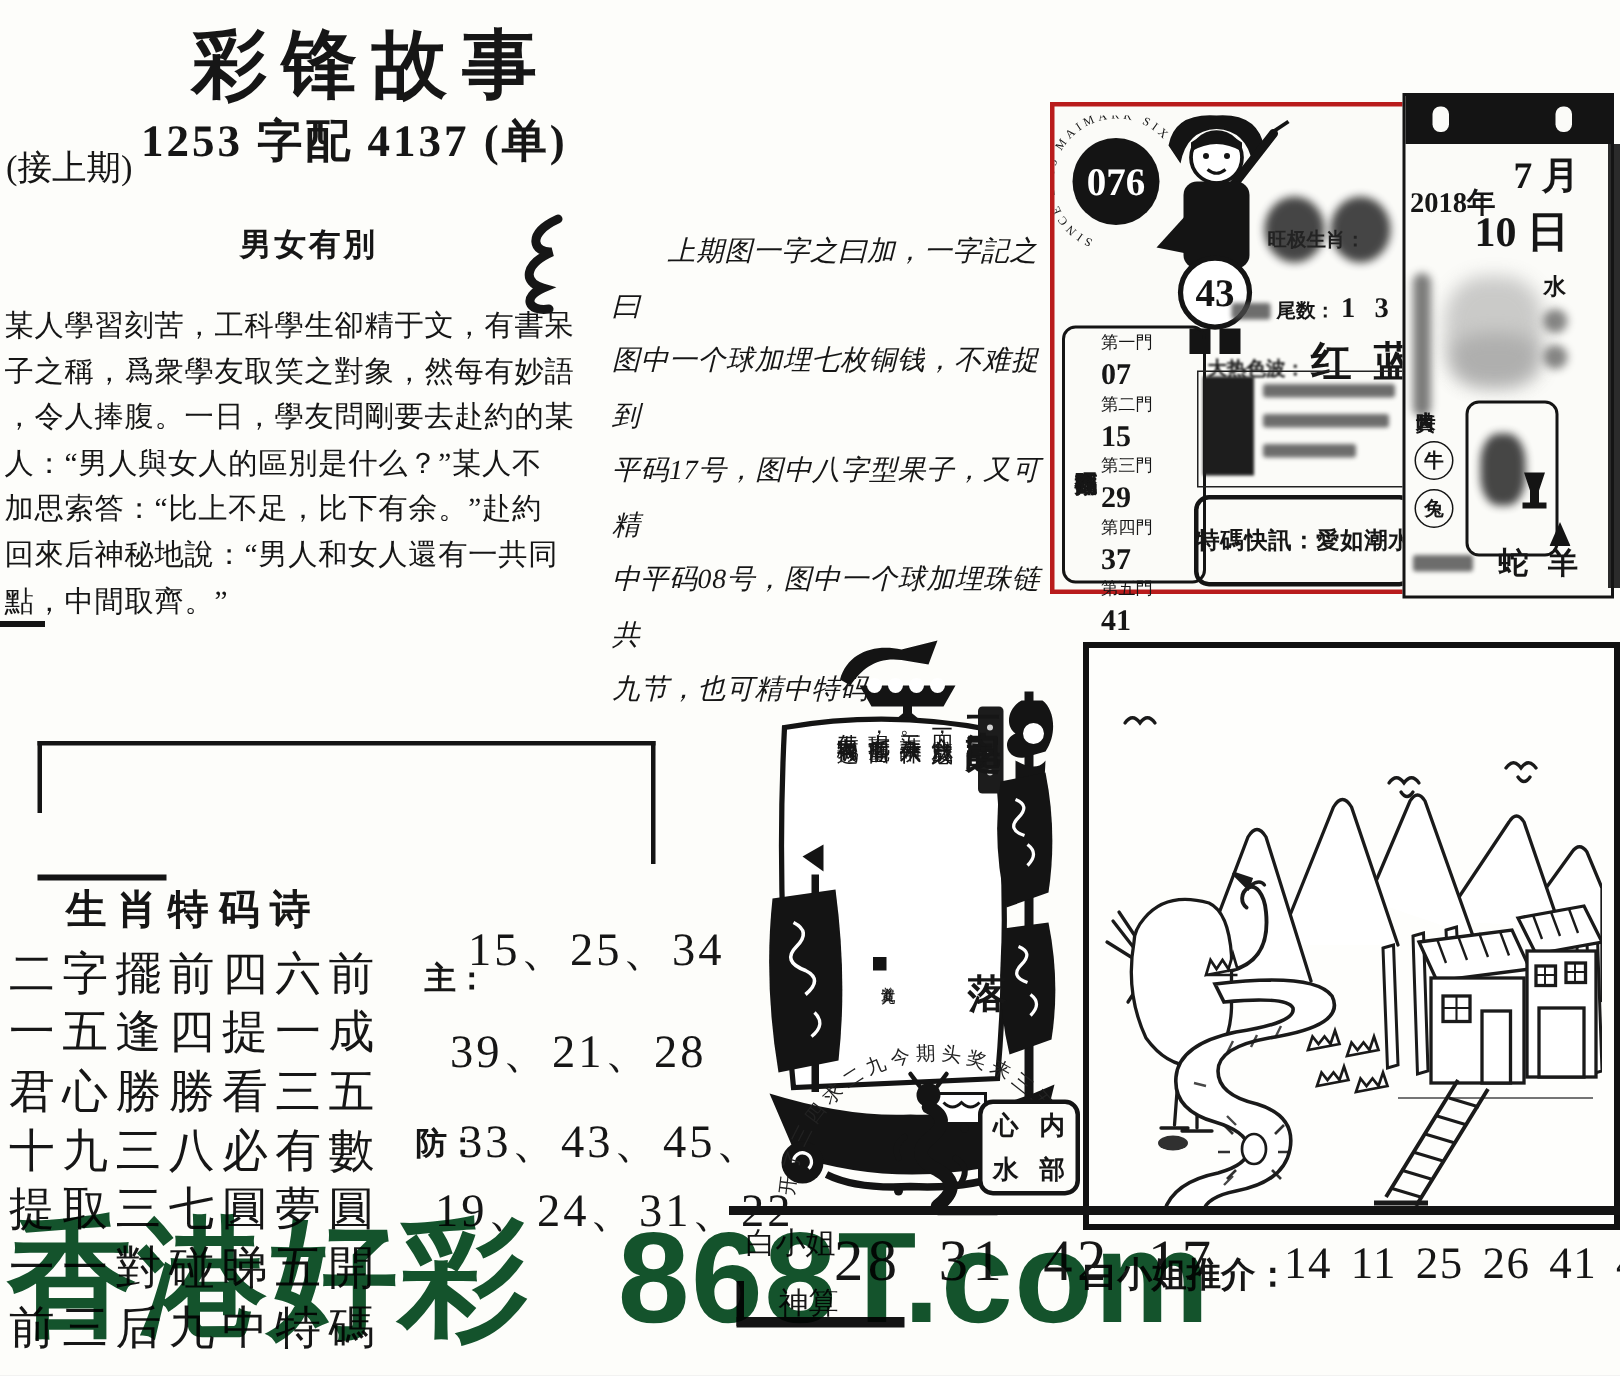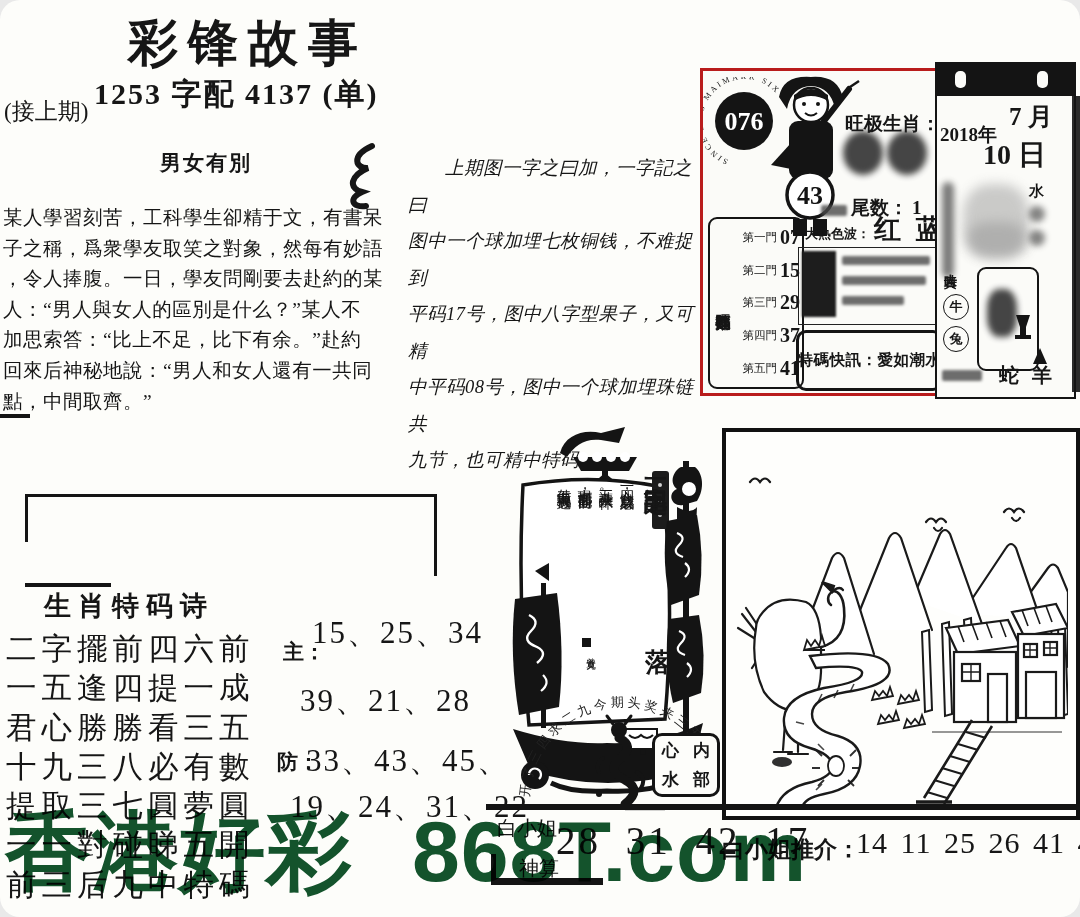--- a/index.html
+++ b/index.html
@@ -1,43 +1,43 @@
 <!DOCTYPE html>
 <html><head>
 <meta charset="utf-8">
 <style>
   html,body{margin:0;padding:0;background:#e9e9e9;}
   .page{position:relative;width:1080px;height:917px;background:#fdfdfa;overflow:hidden;
-        font-family:"Liberation Serif",serif;color:#161616;border-radius:20px;}
+        font-family:"Liberation Serif",serif;color:#161616;}
   .abs{position:absolute;}
   .nowrap{white-space:nowrap;}
 
   
   .main-title{left:128px;top:10px;font-size:50px;font-weight:800;letter-spacing:10px;font-family:"Liberation Sans",sans-serif;}
   .sub-title{left:94px;top:74px;font-size:30px;font-weight:600;letter-spacing:2px;}
   .continued{left:4px;top:96px;font-size:23px;}
   .story-title{left:160px;top:149px;font-size:21px;font-weight:600;letter-spacing:2px;}
 
   
   .story{left:3px;top:203px;width:398px;font-size:19.5px;line-height:30.6px;letter-spacing:.5px;}
   
   .note{left:408px;top:150px;width:302px;font-size:18.5px;line-height:36.5px;font-style:italic;letter-spacing:.5px;}
   .note .indent{text-indent:2em;}
 
   
   .panel{left:700px;top:68px;width:236px;height:322px;border:3px solid #b91c1c;background:#fbfbf8;}
-  .z-label{font-size:19px;font-weight:700;}
+  .z-label{font-size:13px;font-weight:700;margin-top:40px;}
   .blob{position:absolute;background:#262626;filter:blur(3px);border-radius:50%;opacity:.85;}
   .smear{position:absolute;background:#8f8f8f;filter:blur(6px);opacity:.45;border-radius:40%;}
   .blur-line{position:absolute;background:#4a4a4a;filter:blur(1.5px);opacity:.8;border-radius:2px;}
   .gates{position:absolute;left:5px;top:146px;width:92px;height:168px;border:2.5px solid #141414;border-radius:9px;display:flex;}
   .gate-title{writing-mode:vertical-rl;text-orientation:upright;font-size:15px;font-weight:700;
               display:flex;align-items:center;justify-content:space-around;padding:4px 0 4px 3px;}
   .gate-list{flex:1;display:flex;flex-direction:column;justify-content:space-around;padding:2px 2px;}
-  .gate-row{display:flex;align-items:center;justify-content:flex-end;gap:3px;}
+  .gate-row{display:flex;align-items:flex-start;justify-content:flex-end;gap:3px;flex-direction:column;}
   .gate-row .gl{font-size:11.5px;}
   .gate-row .gv{font-size:20px;font-weight:700;}
   .info-box{position:absolute;left:95px;top:176px;width:137px;height:76px;border:1.5px solid #222;}
   .tip-box{position:absolute;left:93px;top:259px;width:141px;height:55px;border:3px solid #141414;border-radius:10px;
            display:flex;align-items:center;justify-content:center;font-size:15.5px;font-weight:700;letter-spacing:.5px;}
 
   
   .calendar{left:935px;top:62px;width:137px;height:333px;border:2.5px solid #141414;background:#fbfbf8;}
   .cal-head{position:absolute;left:0;top:0;width:100%;height:32px;background:#141414;}
   .cal-slot{position:absolute;top:7px;width:11px;height:17px;background:#fbfbf8;border-radius:5px;}
@@ -153,21 +153,21 @@
     <div class="abs z-label nowrap" style="left:142px;top:40px;">旺极生肖：</div>
     <div class="blob" style="left:140px;top:60px;width:40px;height:44px;"></div>
     <div class="blob" style="left:184px;top:60px;width:40px;height:44px;"></div>
 
     <div class="abs nowrap" style="left:118px;top:124px;">
       <span class="blur-line" style="position:static;display:inline-block;width:26px;height:11px;vertical-align:middle;"></span>
       <span class="z-label">尾数：</span>
       <span style="font-size:19px;font-weight:700;letter-spacing:4px;">1 3</span>
     </div>
 
-    <div class="abs nowrap" style="left:102px;top:140px;">
+    <div class="abs nowrap" style="left:102px;top:152px;">
       <span style="font-size:13px;font-weight:700;filter:blur(.6px);">大热色波：</span>
       <span style="font-size:27px;font-weight:800;letter-spacing:4px;">红 蓝</span>
     </div>
 
     <div class="gates">
       <div class="gate-title">門類旺碼推介</div>
       <div class="gate-list">
         <div class="gate-row">
           <span class="gl">第一門</span>
           <span class="gv">07</span>

